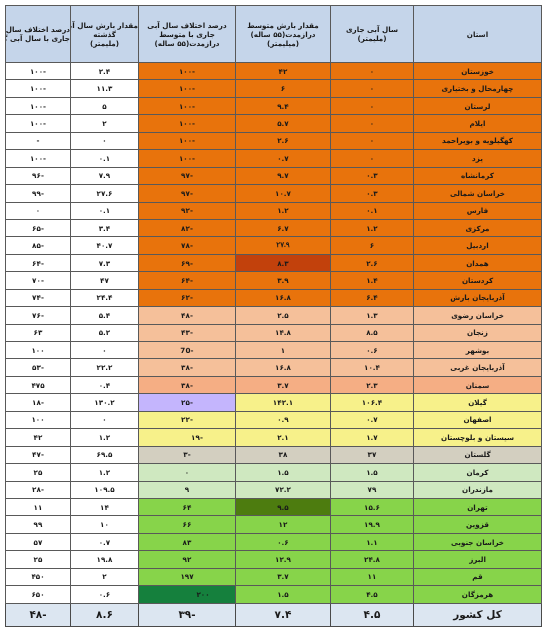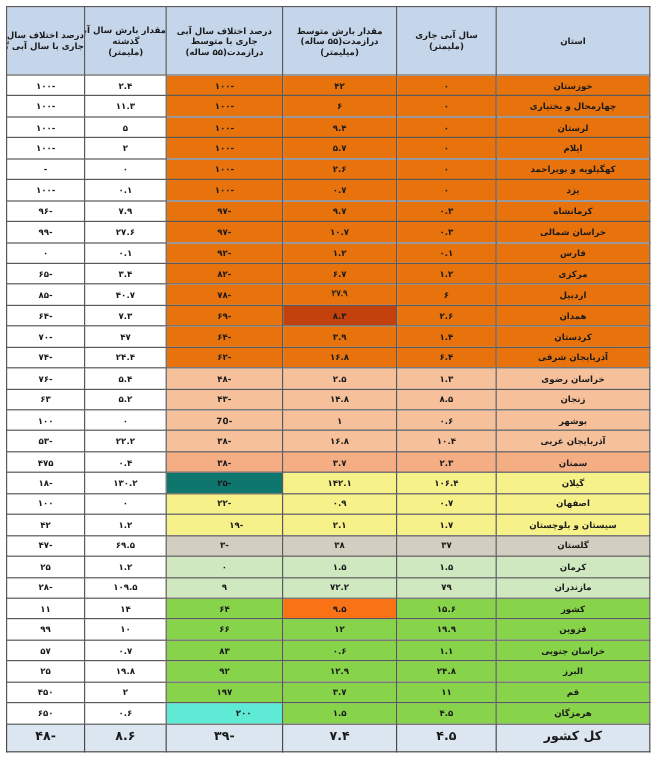--- a/index.html
+++ b/index.html
@@ -234,21 +234,21 @@
         </tr>
         <tr>
           <td class="province" style="background: rgb(232, 115, 12);">کردستان</td>
           <td class="num" style="background: rgb(232, 115, 12);">۱.۴</td>
           <td class="num" style="background: rgb(232, 115, 12);">۳.۹</td>
           <td class="num" style="background: rgb(232, 115, 12);">-۶۴</td>
           <td class="num white-cell">۴۷</td>
           <td class="num white-cell">-۷۰</td>
         </tr>
         <tr>
-          <td class="province" style="background: rgb(232, 115, 12);">آذربایجان شرقی</td>
+          <td class="province" style="background: rgb(232, 115, 12);">آذربایجان بارش</td>
           <td class="num" style="background: rgb(232, 115, 12);">۶.۴</td>
           <td class="num" style="background: rgb(232, 115, 12);">۱۶.۸</td>
           <td class="num" style="background: rgb(232, 115, 12);">-۶۲</td>
           <td class="num white-cell">۲۴.۴</td>
           <td class="num white-cell">-۷۴</td>
         </tr>
         <tr>
           <td class="province" style="background: rgb(245, 192, 154);">خراسان رضوی</td>
           <td class="num" style="background: rgb(245, 192, 154);">۱.۳</td>
           <td class="num" style="background: rgb(245, 192, 154);">۲.۵</td>
@@ -285,21 +285,21 @@
           <td class="num" style="background: rgb(245, 174, 132);">۲.۳</td>
           <td class="num" style="background: rgb(245, 174, 132);">۳.۷</td>
           <td class="num" style="background: rgb(245, 174, 132);">-۳۸</td>
           <td class="num white-cell">۰.۴</td>
           <td class="num white-cell">۴۷۵</td>
         </tr>
         <tr>
           <td class="province" style="background: rgb(247, 241, 138);">گیلان</td>
           <td class="num" style="background: rgb(247, 241, 138); text-align: center;">۱۰۶.۴</td>
           <td class="num" style="background: rgb(247, 241, 138);">۱۴۲.۱</td>
-          <td class="num" style="background: #0f766e; margin-left: 36px;">-۲۵</td>
+          <td class="num" style="background: #c4b5fd; margin-left: 36px;">-۲۵</td>
           <td class="num white-cell">۱۳۰.۲</td>
           <td class="num white-cell">-۱۸</td>
         </tr>
         <tr>
           <td class="province" style="background: rgb(247, 241, 138);">اصفهان</td>
           <td class="num" style="background: rgb(247, 241, 138);">۰.۷</td>
           <td class="num" style="background: rgb(247, 241, 138);">۰.۹</td>
           <td class="num" style="background: rgb(247, 241, 138);">-۲۲</td>
           <td class="num white-cell">۰</td>
           <td class="num white-cell">۱۰۰</td>
@@ -330,23 +330,23 @@
         </tr>
         <tr>
           <td class="province" style="background: rgb(207, 232, 192);">مازندران</td>
           <td class="num" style="background: rgb(207, 232, 192);">۷۹</td>
           <td class="num" style="background: rgb(207, 232, 192);">۷۲.۲</td>
           <td class="num" style="background: rgb(207, 232, 192);">۹</td>
           <td class="num white-cell">۱۰۹.۵</td>
           <td class="num white-cell">-۲۸</td>
         </tr>
         <tr>
-          <td class="province" style="background: rgb(135, 212, 74);">کشور</td>
+          <td class="province" style="background: rgb(135, 212, 74);">تهران</td>
           <td class="num" style="background: rgb(135, 212, 74);">۱۵.۶</td>
-          <td class="num" style="background: #f97316;">۹.۵</td>
+          <td class="num" style="background: #4d7c0f;">۹.۵</td>
           <td class="num" style="background: rgb(135, 212, 74);">۶۴</td>
           <td class="num white-cell">۱۴</td>
           <td class="num white-cell">۱۱</td>
         </tr>
         <tr>
           <td class="province" style="background: rgb(135, 212, 74);">قزوین</td>
           <td class="num" style="background: rgb(135, 212, 74);">۱۹.۹</td>
           <td class="num" style="background: rgb(135, 212, 74);">۱۲</td>
           <td class="num" style="background: rgb(135, 212, 74);">۶۶</td>
           <td class="num white-cell">۱۰</td>
@@ -373,21 +373,21 @@
           <td class="num" style="background: rgb(135, 212, 74);">۱۱</td>
           <td class="num" style="background: rgb(135, 212, 74);">۳.۷</td>
           <td class="num" style="background: rgb(135, 212, 74);">۱۹۷</td>
           <td class="num white-cell">۲</td>
           <td class="num white-cell">۴۵۰</td>
         </tr>
         <tr>
           <td class="province" style="background: rgb(135, 212, 74);">هرمزگان</td>
           <td class="num" style="background: rgb(135, 212, 74);">۴.۵</td>
           <td class="num" style="background: rgb(135, 212, 74);">۱.۵</td>
-          <td class="num" style="background: #5eead4; padding-left: 32px;">۲۰۰</td>
+          <td class="num" style="background: #15803d; padding-left: 32px;">۲۰۰</td>
           <td class="num white-cell">۰.۶</td>
           <td class="num white-cell">۶۵۰</td>
         </tr>
         <tr class="total">
           <td class="province">کل کشور</td>
           <td class="num">۴.۵</td>
           <td class="num">۷.۴</td>
           <td class="num">-۳۹</td>
           <td class="num">۸.۶</td>
           <td class="num">-۴۸</td>

